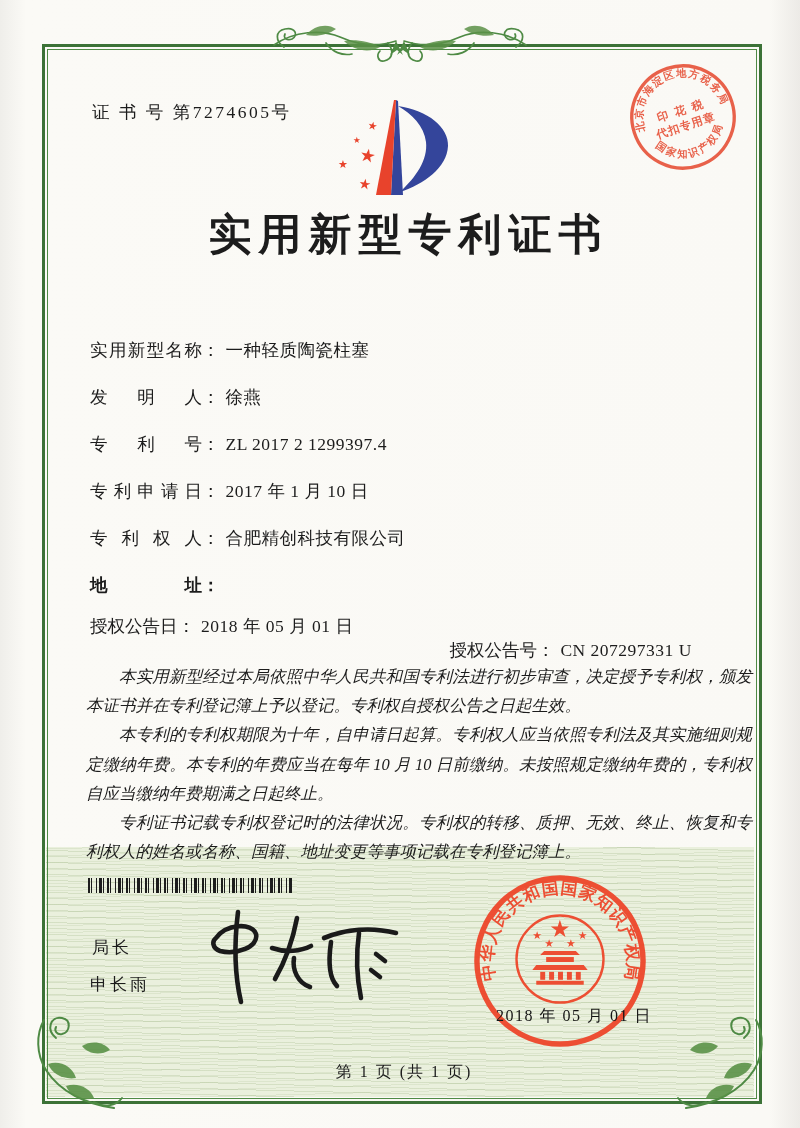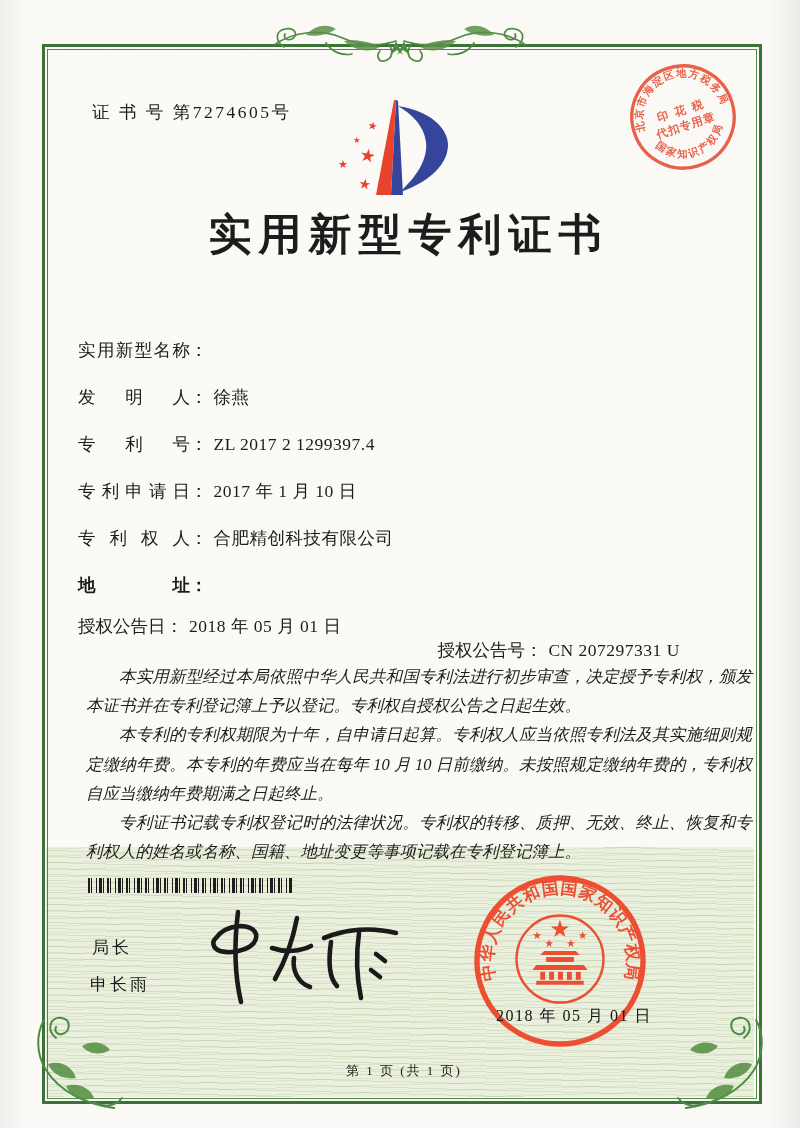--- a/index.html
+++ b/index.html
@@ -17,40 +17,40 @@
   .green-zone{
     left:46px;top:847px;width:708px;height:250px;z-index:1;
     background:
       repeating-linear-gradient(1.5deg, rgba(126,156,94,.20) 0 1px, rgba(0,0,0,0) 1px 6px),
       repeating-linear-gradient(-1.5deg, rgba(126,156,94,.13) 0 1px, rgba(0,0,0,0) 1px 7px),
       #eaf0dd;
   }
   .cert-no{left:92px;top:100px;font-size:17.5px;letter-spacing:2.5px;z-index:4;}
   .title{left:0;right:0;top:206px;text-align:center;font-size:43px;font-weight:bold;letter-spacing:7px;padding-left:17px;z-index:4;}
   
-  .fields{left:78px;top:336px;width:670px;z-index:4;font-size:17.5px;line-height:29px;}
+  .fields{left:90px;top:336px;width:670px;z-index:4;font-size:17.5px;line-height:29px;}
   .row{margin-bottom:18px;display:flex;align-items:flex-start;}
   .lbl{display:inline-block;width:112px;text-align:justify;text-align-last:justify;flex:0 0 112px;}
   .colon{flex:0 0 auto;}
   .val{margin-left:6px;letter-spacing:.5px;}
   .addr-val{width:480px;}
   .grant-row{display:flex;margin-bottom:0;}
   .grant-right{margin-left:96px;display:flex;margin-top:24px;}
   
   .paras{left:86px;top:662px;width:666px;z-index:4;font-size:16.5px;line-height:29.2px;text-align:justify;font-style:italic;}
   .paras p{margin:0;text-indent:2em;}
   
   .barcode{left:88px;top:878px;width:205px;height:15px;z-index:4;
     background:repeating-linear-gradient(90deg,#1d1d1d 0 2px,rgba(0,0,0,0) 2px 3px,#1d1d1d 3px 4px,rgba(0,0,0,0) 4px 8px,#1d1d1d 8px 9px,rgba(0,0,0,0) 9px 11px,#1d1d1d 11px 14px,rgba(0,0,0,0) 14px 15px,#1d1d1d 15px 16px,rgba(0,0,0,0) 16px 19px);}
   .director-title{left:92px;top:936px;font-size:17px;letter-spacing:3px;z-index:4;}
   .director-name{left:90px;top:973px;font-size:17px;letter-spacing:3px;z-index:4;}
   .signature{left:200px;top:906px;z-index:4;}
   .seal-wrap{left:471px;top:872px;width:178px;height:178px;z-index:4;opacity:.93;}
   .seal-date{left:496px;top:1006px;font-size:16px;letter-spacing:1.5px;z-index:6;color:#141414;}
-  .footer{left:0;right:0;top:1062px;text-align:center;font-size:13px;letter-spacing:2px;z-index:6;padding-left:8px;}
+  .footer{left:0;right:0;top:1062px;text-align:center;font-size:16px;letter-spacing:2px;z-index:6;padding-left:8px;}
   .stamp-wrap{left:624px;top:58px;width:118px;height:118px;transform:rotate(-18deg);z-index:5;opacity:.88;}
   .logo{left:322px;top:94px;z-index:4;}
   .orn-top{left:272px;top:21px;z-index:3;}
   .orn-bl{left:26px;top:1012px;z-index:3;}
   .orn-br{left:674px;top:1012px;z-index:3;}
   svg text{font-family:"Liberation Serif","DejaVu Serif",serif;}
 </style>
 </head>
 <body>
 
@@ -126,20 +126,21 @@
     <text x="60" y="73" text-anchor="middle" font-size="11.5" font-weight="bold" fill="#e64d33" letter-spacing="1">代扣专用章</text>
   </svg>
 </div>
 
 <div class="abs title">实用新型专利证书</div>
 
 <div class="abs fields">
   <div class="row">
     <span class="lbl">实用新型名称</span>
       <span class="colon">：</span>
+    <span class="val">一种轻质陶瓷柱塞</span>
   </div>
   <div class="row">
     <span class="lbl">发明人</span>
       <span class="colon">：</span>
     <span class="val">徐燕</span>
   </div>
   <div class="row">
     <span class="lbl">专利号</span>
       <span class="colon">：</span>
     <span class="val">ZL 2017 2 1299397.4</span>

